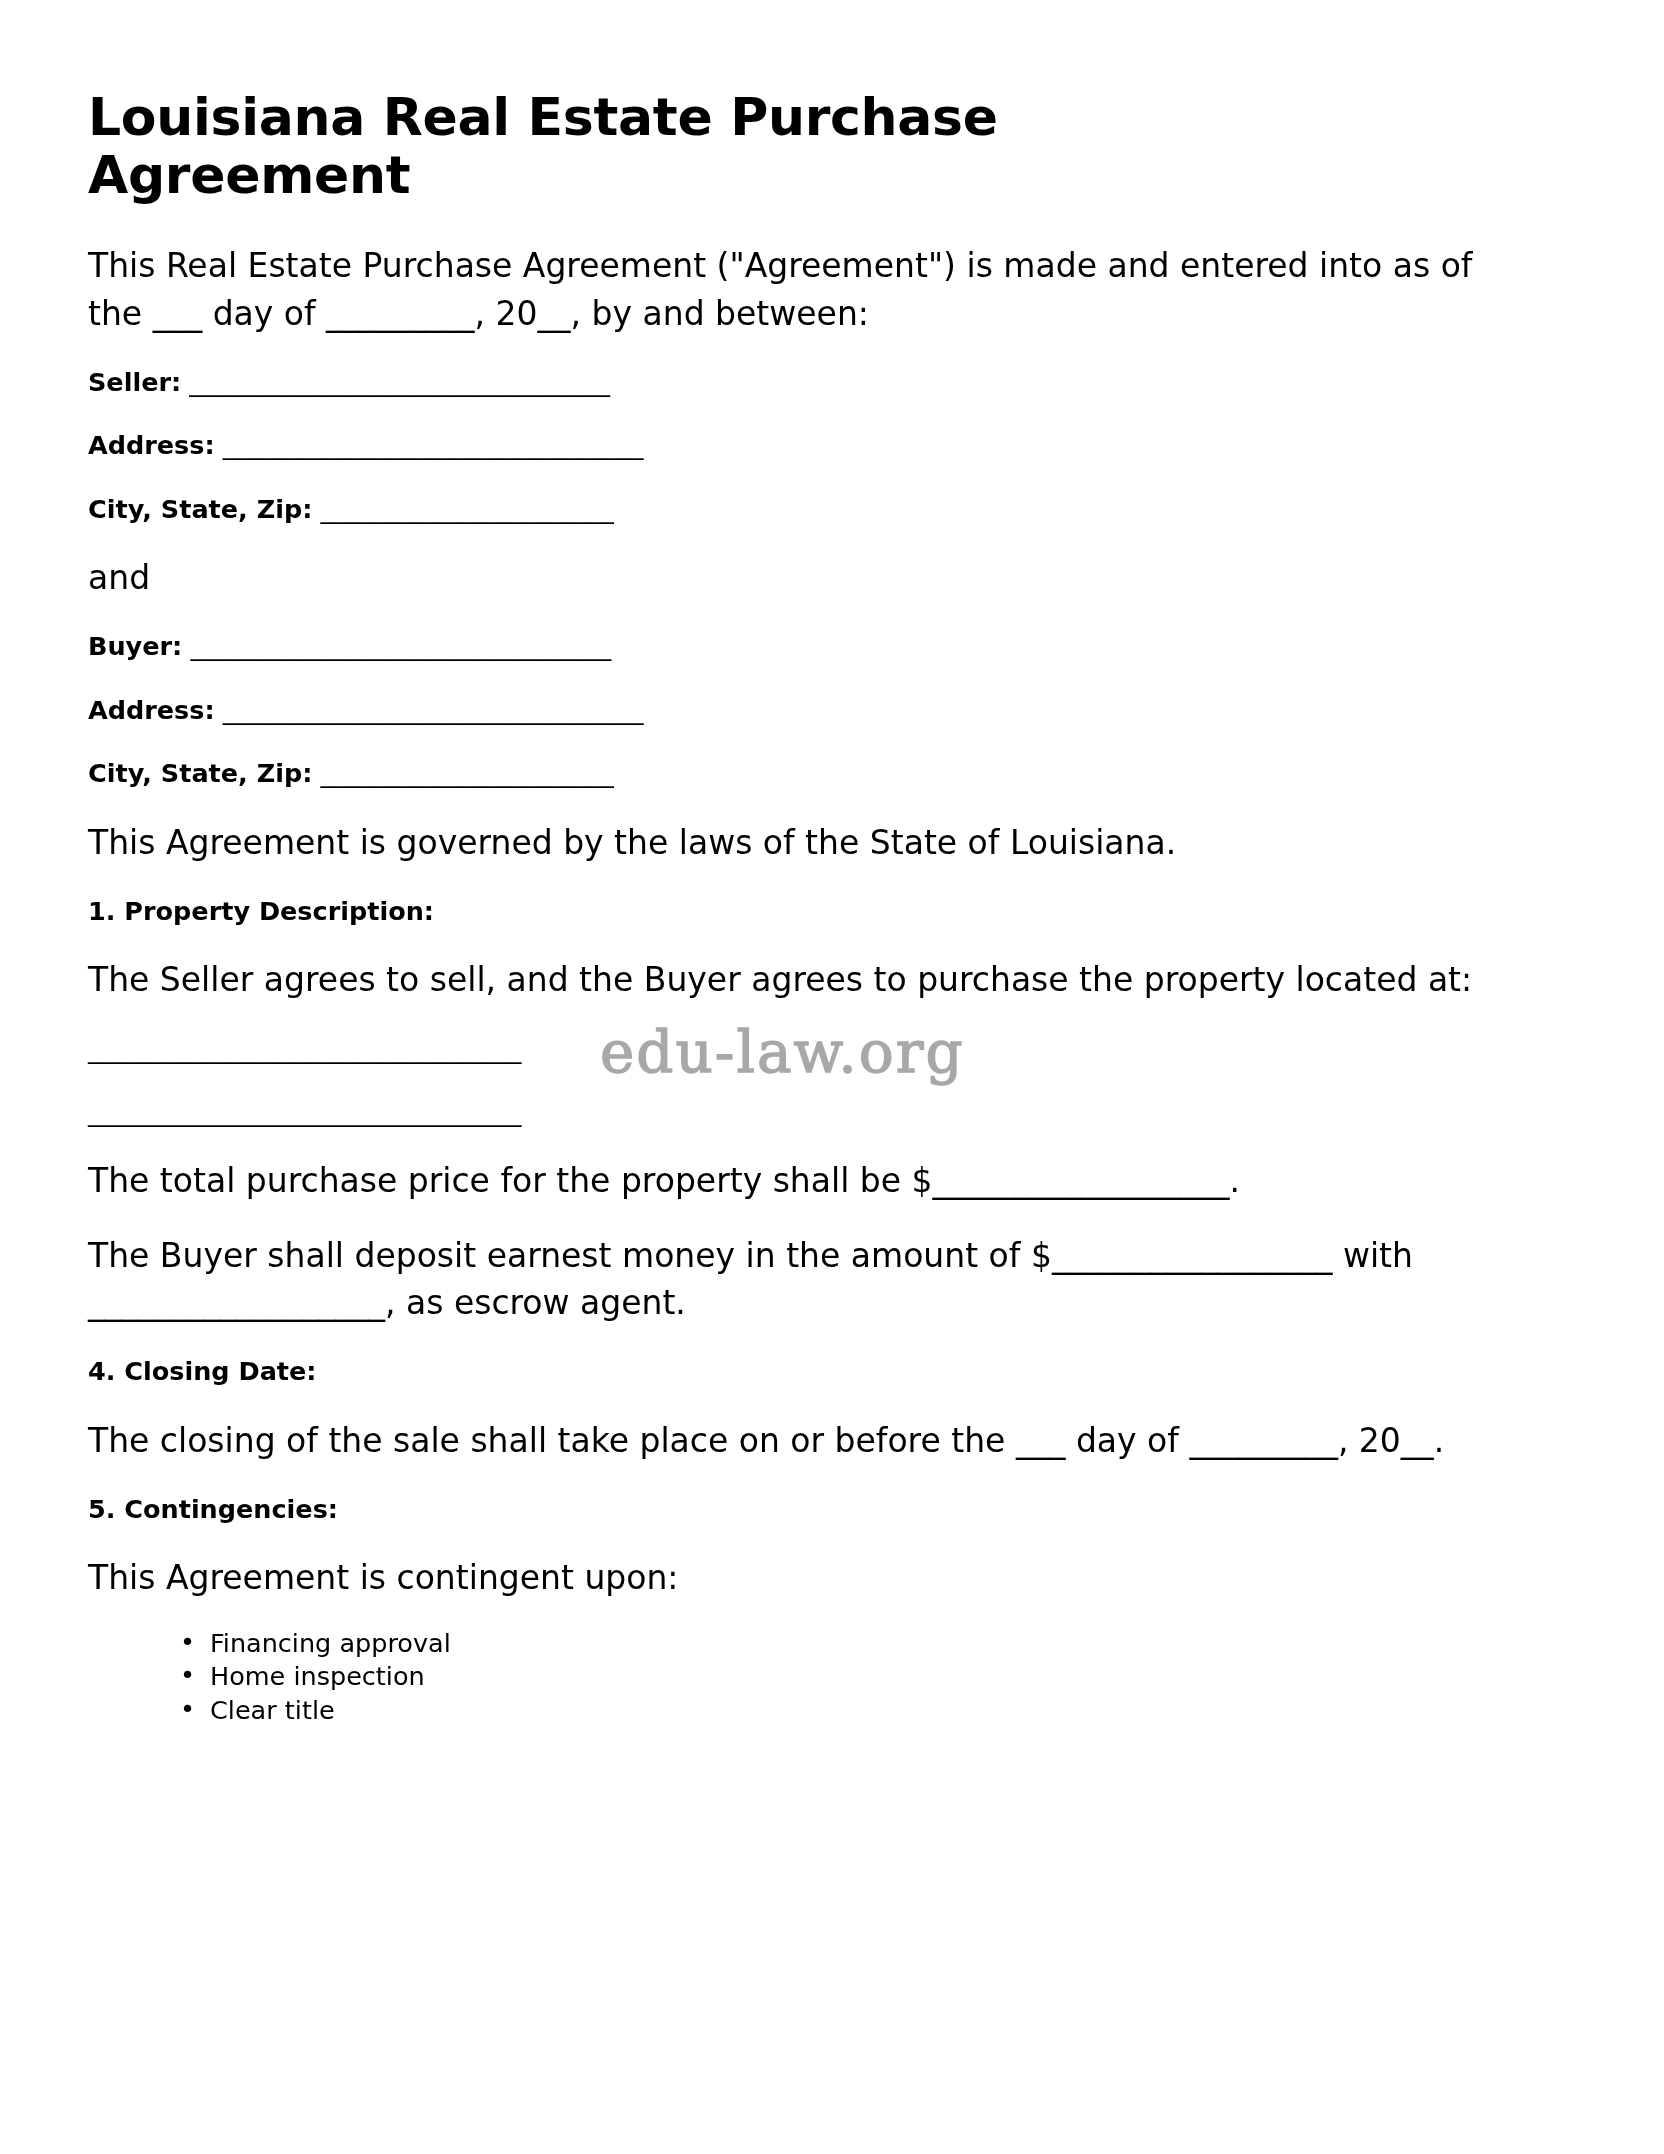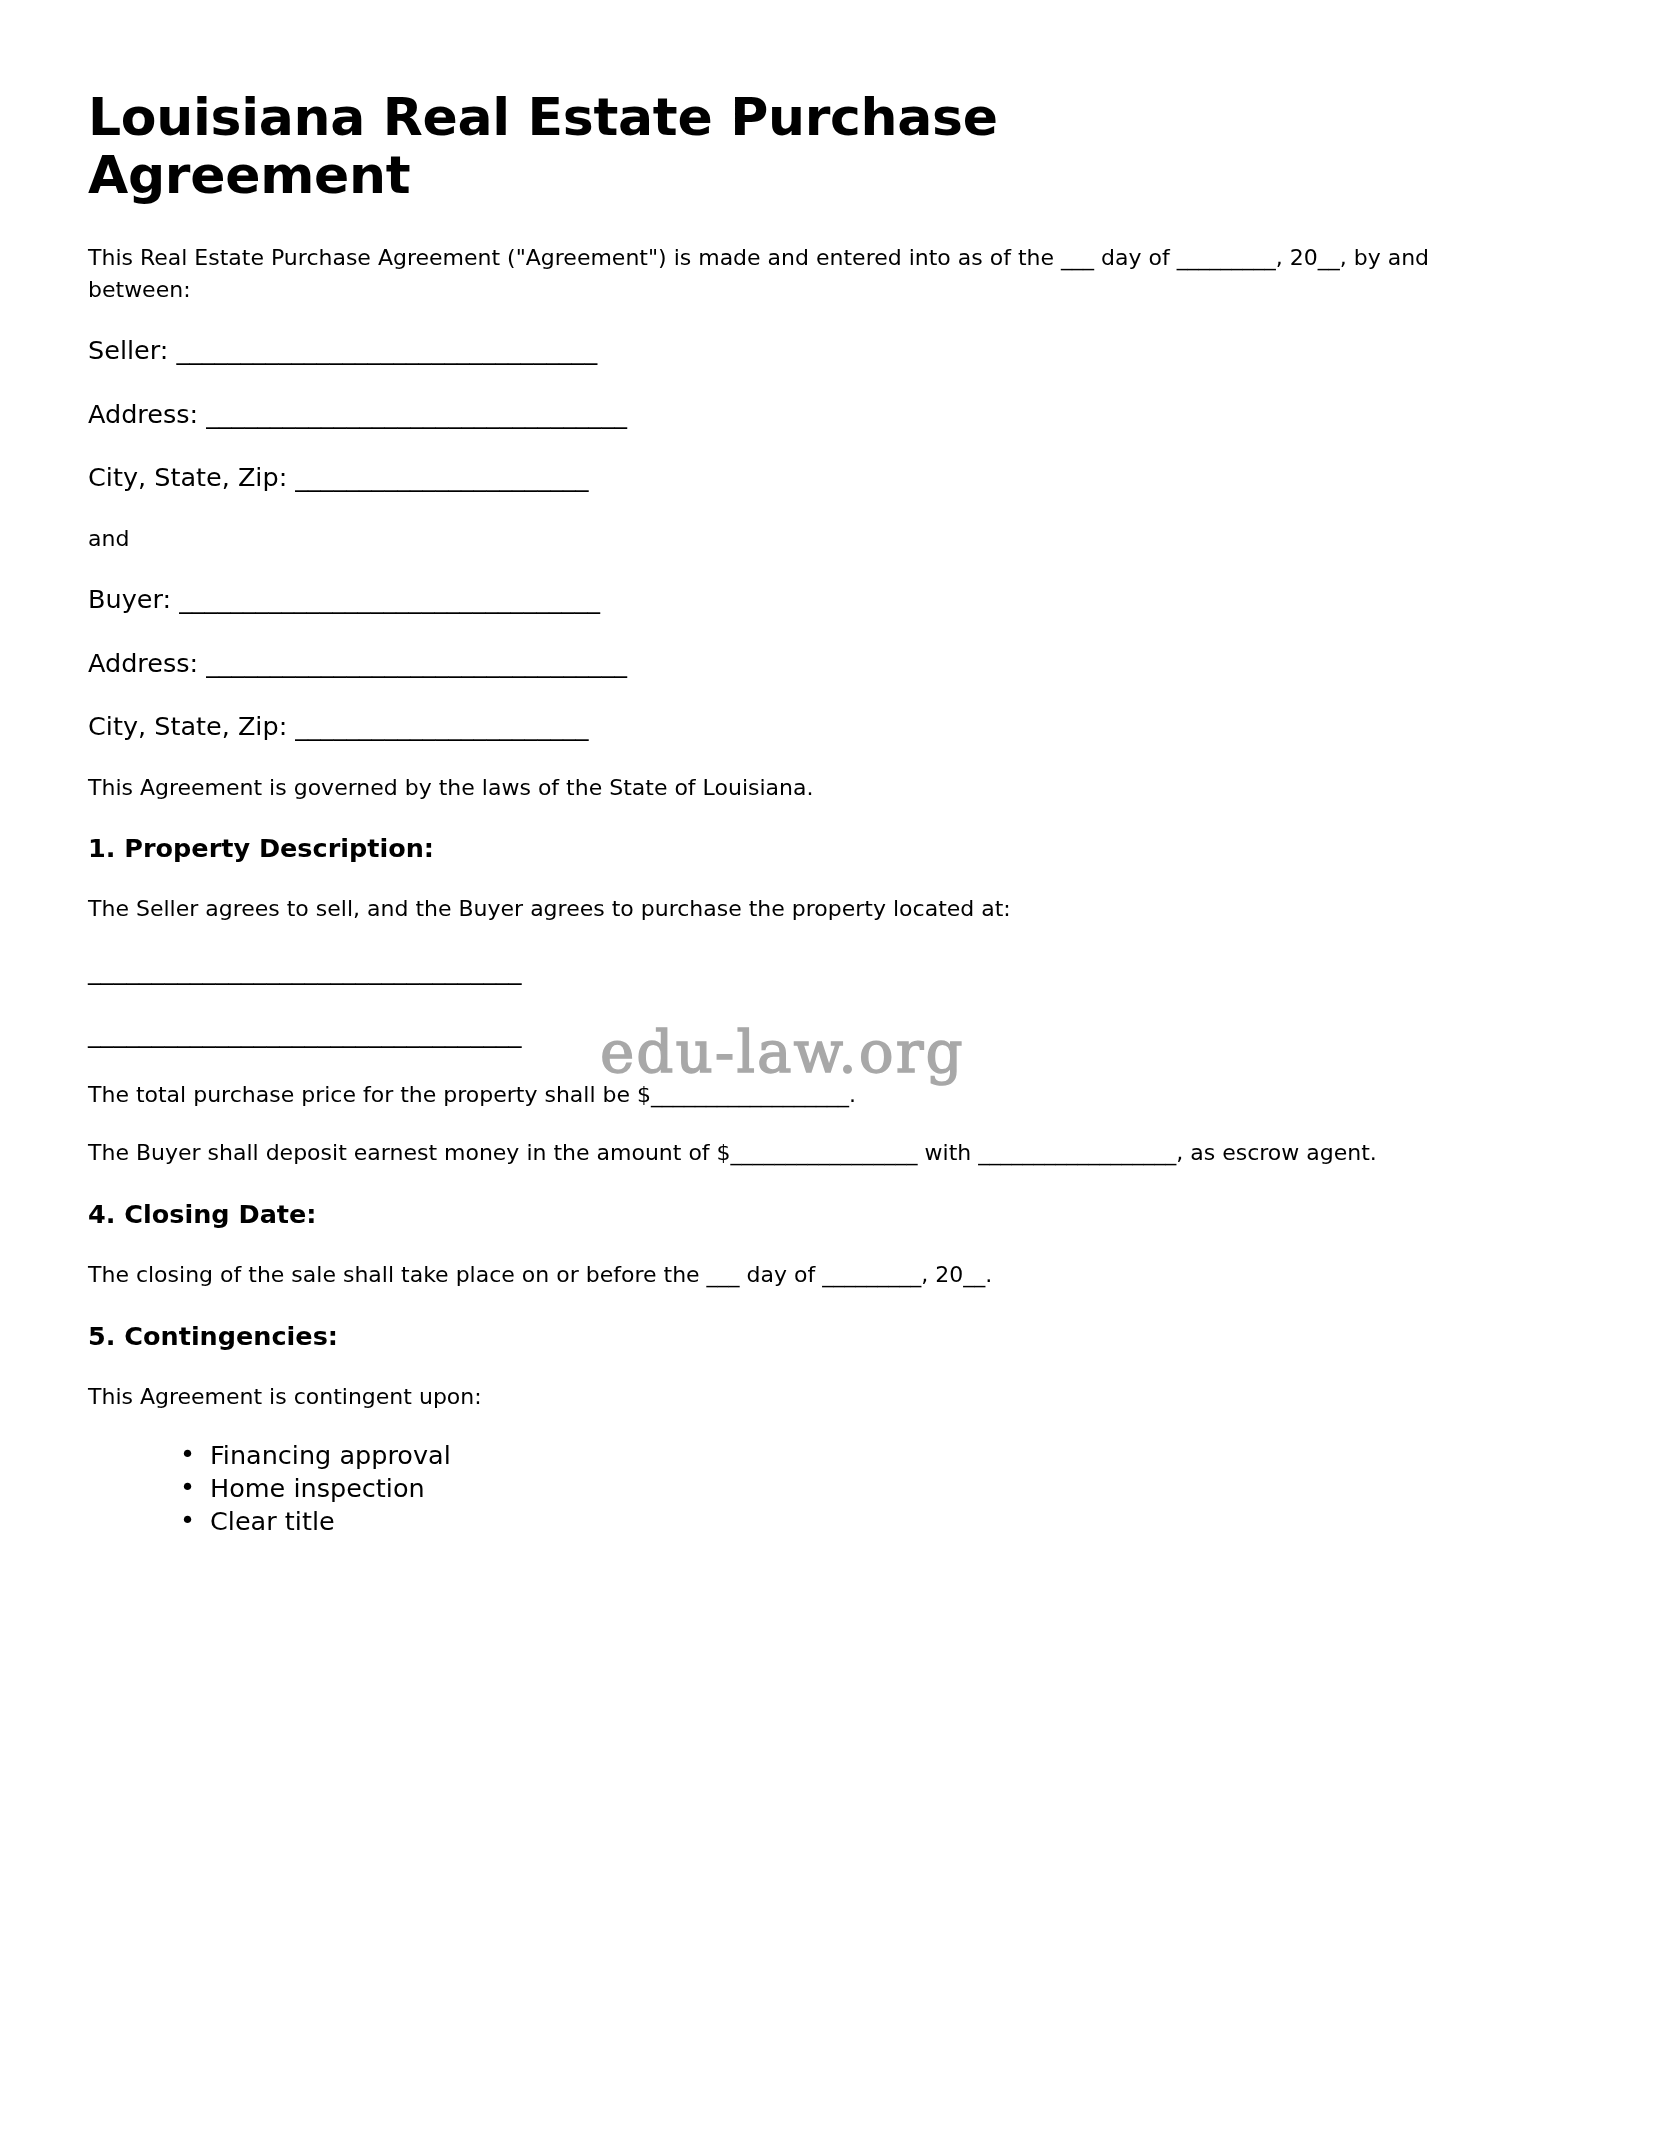--- a/index.html
+++ b/index.html
@@ -23,35 +23,35 @@
   }
   .doc-title {
     font-size: 52px;
     font-weight: bold;
     line-height: 1.12;
     letter-spacing: -0.3px;
     margin: 0 0 38px 0;
     max-width: 1180px;
   }
   p.body-text {
-    font-size: 22px;
+    font-size: 33px;
     line-height: 1.43;
     margin: 0 0 27px 0;
     max-width: 1420px;
   }
   p.body-text.tight {
     margin-bottom: 26px;
   }
   .field-line {
     font-size: 25.5px;
     line-height: 1.43;
     margin: 0 0 27px 0;
   }
   .field-label {
-    font-weight: normal;
+    font-weight: bold;
   }
   .blank {
     white-space: pre;
   }
   .section-head {
     font-size: 25.5px;
     font-weight: bold;
     line-height: 1.43;
     margin: 0 0 27px 0;
   }

